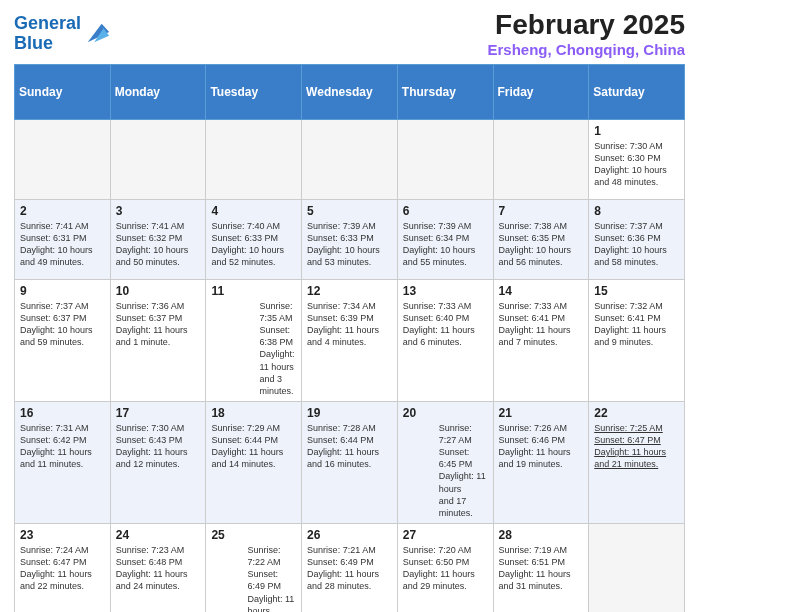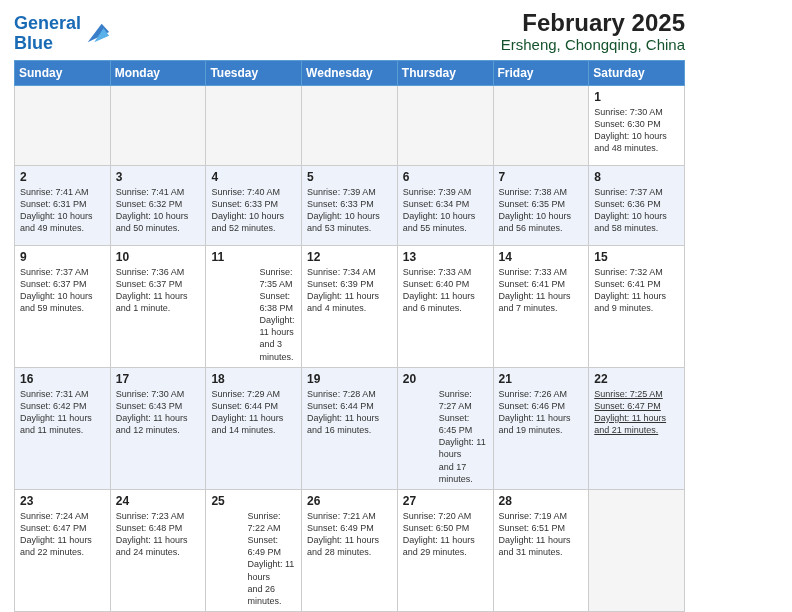--- a/index.html
+++ b/index.html
@@ -38,40 +38,41 @@
     .logo-icon {
       width: 28px;
       height: 28px;
       margin-left: 2px;
       margin-top: -2px;
     }
     .title-area {
       text-align: right;
     }
     .month-title {
-      font-size: 24px;
+      font-size: 28px;
       font-weight: bold;
       color: #222;
       line-height: 1.1;
     }
     .location-title {
       font-size: 15px;
-      color: #14532d;
+      color: #8b5cf6;
+      font-weight: bold;
     }
     .calendar {
       width: 100%;
       border-collapse: collapse;
       table-layout: fixed;
     }
     .calendar th {
       background-color: #3a7dc9;
       color: #fff;
       font-size: 12px;
       font-weight: bold;
-      padding: 5px 4px;
+      padding: 20px 4px;
       text-align: left;
       border: 1px solid #5a9dd5;
     }
     .calendar td {
       border: 1px solid #ccc;
       vertical-align: top;
       padding: 4px 5px;
       font-size: 9.5px;
       color: #333;
       height: 80px;

